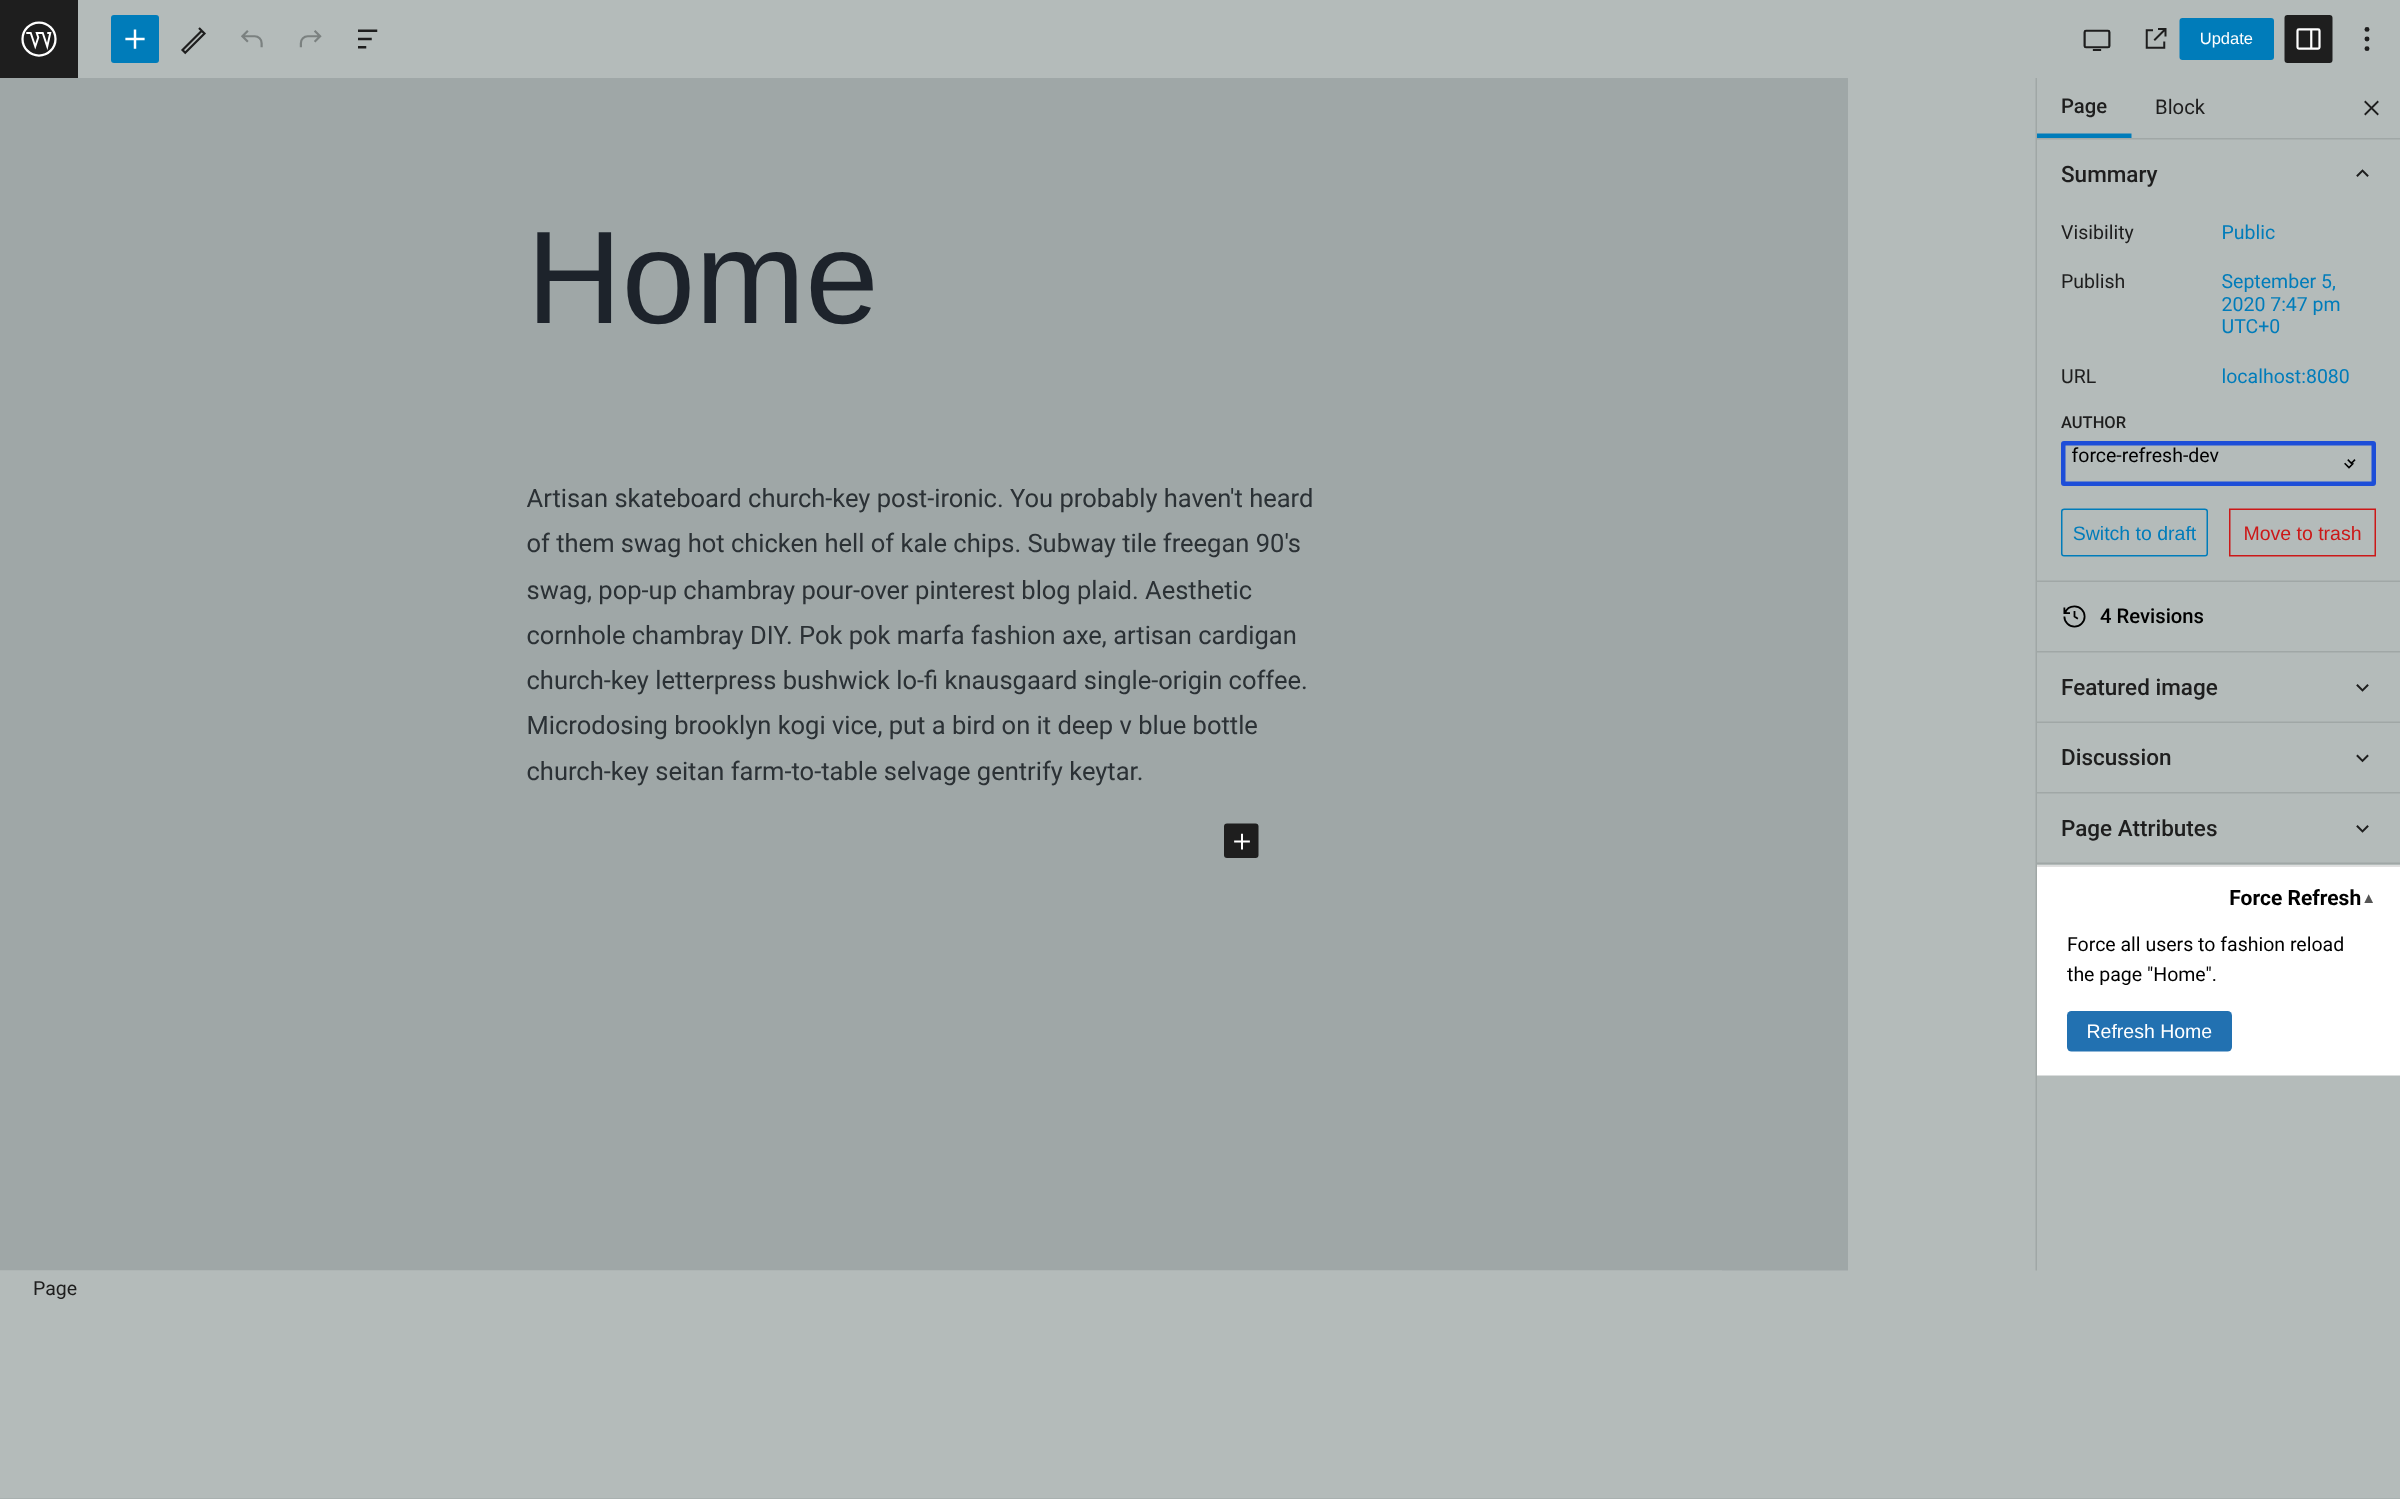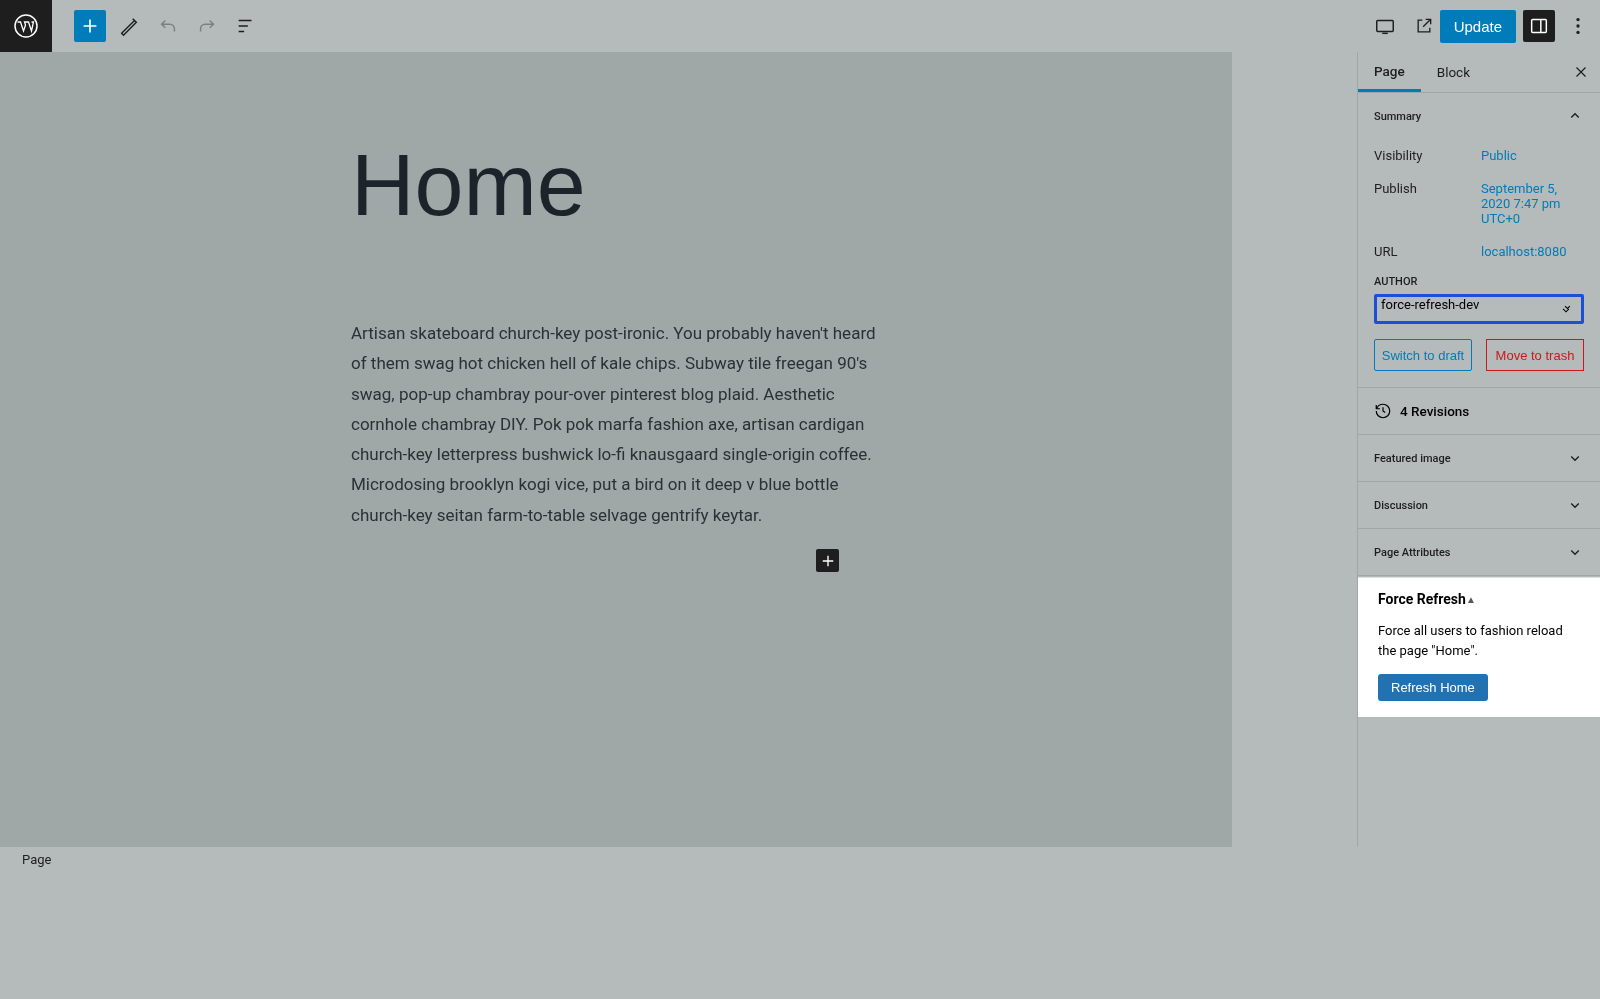--- a/index.html
+++ b/index.html
@@ -56,21 +56,21 @@
 .btn-icon.disabled { color: #7b8180; }
 .toolbar-right {
   display: flex;
   align-items: center;
 }
 .btn-update {
   background: #007cba;
   color: #fff;
   border: none;
   padding: 8px 14px;
-  font-size: 15px;
+  font-size: 11px;
   border-radius: 2px;
   margin-right: 7px;
   cursor: pointer;
 }
 .btn-sidebar-toggle {
   width: 32px;
   height: 32px;
   background: #1e1e1e;
   color: #fff;
   display: flex;
@@ -185,21 +185,21 @@
   color: #1e1e1e;
 }
 .panel {
   border-bottom: 1px solid #a0a7a6;
 }
 .panel-header {
   display: flex;
   justify-content: space-between;
   align-items: center;
   padding: 14px 16px;
-  font-size: 11px;
+  font-size: 15px;
   font-weight: 500;
   cursor: pointer;
   color: #1e1e1e;
 }
 .panel-body {
   padding: 0 16px 16px 16px;
 }
 .summary-row {
   display: flex;
   padding: 9px 0;
@@ -273,21 +273,21 @@
   cursor: pointer;
   gap: 8px;
 }
 .force-refresh-panel {
   background: #fff;
   margin-top: 1px;
   border-top: 1px solid #e0e0e0;
 }
 .force-refresh-header {
   display: flex;
-  justify-content: flex-start;
+  justify-content: flex-end;
   align-items: center;
   padding: 13px 16px 7px 20px;
   font-size: 14px;
   font-weight: 700;
 }
 .force-refresh-body {
   padding: 7px 20px 16px 20px;
   font-size: 13px;
   line-height: 1.5;
 }

